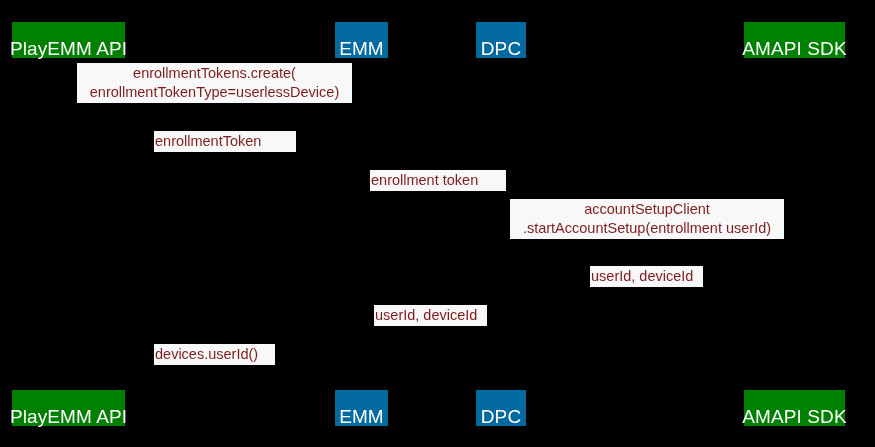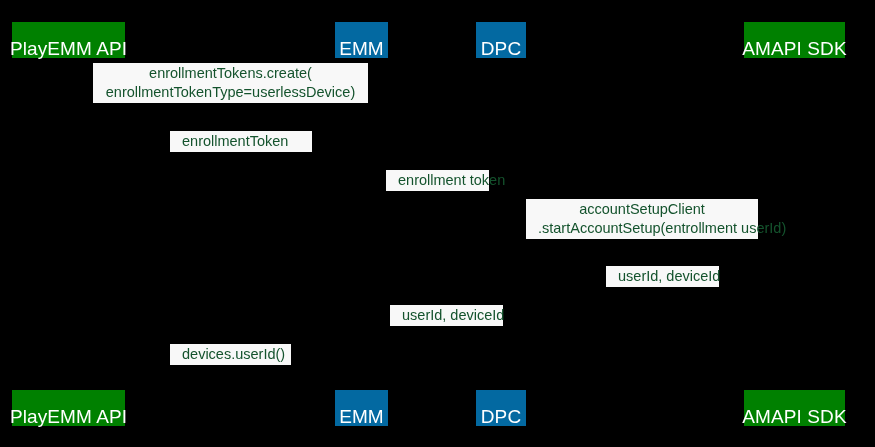--- a/index.html
+++ b/index.html
@@ -27,28 +27,27 @@
     letter-spacing: 0.1px;
     box-sizing: border-box;
     white-space: nowrap;
   }
   .participant.green { background: #008000; }
   .participant.blue  { background: #0369a1; }
 
   .msg {
     position: absolute;
     background: #f8f8f8;
-    color: #14532d;
+    color: #7f1d1d;
     font-size: 14.5px;
     line-height: 19px;
     text-align: center;
     box-sizing: border-box;
-    padding: 1px 12px;
+    padding: 1px 1px;
     white-space: nowrap;
-    margin-left: 16px;
   }
   .msg .line { display: block; }
   .msg.left  { text-align: left; }
 </style>
 </head>
 <body>
 
 <div id="diagram">
 
   <div class="participant green" style="left:12px; top:22px; width:113px; height:36px;">
@@ -69,25 +68,25 @@
 
   <div class="msg" style="left:77px; top:63px; width:275px;">
     <span class="line">enrollmentTokens.create(</span>
     <span class="line">enrollmentTokenType=userlessDevice)</span>
   </div>
 
   <div class="msg left" style="left:154px; top:131px; width:142px;">
     <span class="line">enrollmentToken</span>
   </div>
 
-  <div class="msg left" style="left:370px; top:170px; width:103px;">
+  <div class="msg left" style="left:370px; top:170px; width:136px;">
     <span class="line">enrollment token</span>
   </div>
 
-  <div class="msg" style="left:510px; top:199px; width:232px;">
+  <div class="msg" style="left:510px; top:199px; width:274px;">
     <span class="line">accountSetupClient</span>
     <span class="line">.startAccountSetup(entrollment userId)</span>
   </div>
 
   <div class="msg left" style="left:590px; top:266px; width:113px;">
     <span class="line">userId, deviceId</span>
   </div>
 
   <div class="msg left" style="left:374px; top:305px; width:113px;">
     <span class="line">userId, deviceId</span>

